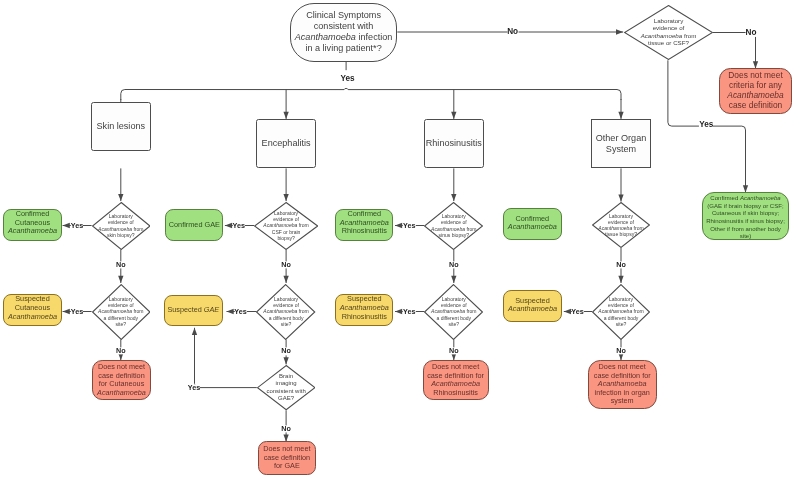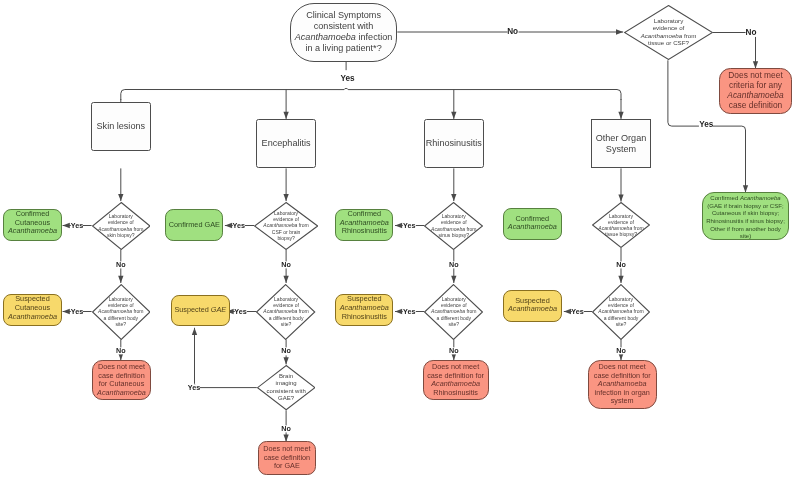--- a/index.html
+++ b/index.html
@@ -174,21 +174,21 @@
       </div>
       <svg class="node" width="58" height="56" viewBox="0 0 58 56" style="left: 592px; top: 283.5px;">
         <polygon points="29,0.55 57.45,28 29,55.45 0.55,28" fill="#ffffff" stroke="#4d4d4d" stroke-width="1.1" stroke-linejoin="miter"></polygon>
       </svg>
       <div class="dtxt" style="left: 592px; top: 283.5px; width: 58px; height: 56px; font-size: 5.05px; line-height: 6.08px;">
         <span style="transform: translateY(-0.5px);">Laboratory<br>evidence of<br><i>Acanthamoeba</i> from<br>a different body<br>site?</span>
       </div>
       <div class="node ye" style="left: 3.3px; top: 294.2px; width: 58.4px; height: 32px; font-size: 7.3px; line-height: 8.7px; border-radius: 8px;">
         <span class="txt" style="transform: translateY(-1.7px);">Suspected<br>Cutaneous<br><i>Acanthamoeba</i></span>
       </div>
-      <div class="node ye" style="left: 171px; top: 294.6px; width: 58.6px; height: 31.6px; font-size: 7.25px; line-height: 8.7px; border-radius: 7.9px;">
+      <div class="node ye" style="left: 164px; top: 294.6px; width: 58.6px; height: 31.6px; font-size: 7.25px; line-height: 8.7px; border-radius: 7.9px;">
         <span class="txt" style="transform: translateY(-0.3px);">Suspected <i>GAE</i></span>
       </div>
       <div class="node ye" style="left: 335.1px; top: 294.2px; width: 58.4px; height: 32px; font-size: 7.3px; line-height: 8.7px; border-radius: 8px;">
         <span class="txt" style="transform: translateY(-1.7px);">Suspected<br><i>Acanthamoeba</i><br>Rhinosinusitis</span>
       </div>
       <div class="node ye" style="left: 502.9px; top: 290.1px; width: 59.2px; height: 32.3px; font-size: 7.3px; line-height: 8.7px; border-radius: 8.075px;">
         <span class="txt" style="transform: translateY(-1.2px);">Suspected<br><i>Acanthamoeba</i></span>
       </div>
       <div class="node rd" style="left: 92px; top: 359.8px; width: 59px; height: 40.5px; font-size: 7.25px; line-height: 8.5px; border-radius: 10.125px;">
         <span class="txt">Does not meet<br>case definition<br>for Cutaneous<br><i>Acanthamoeba</i></span>

